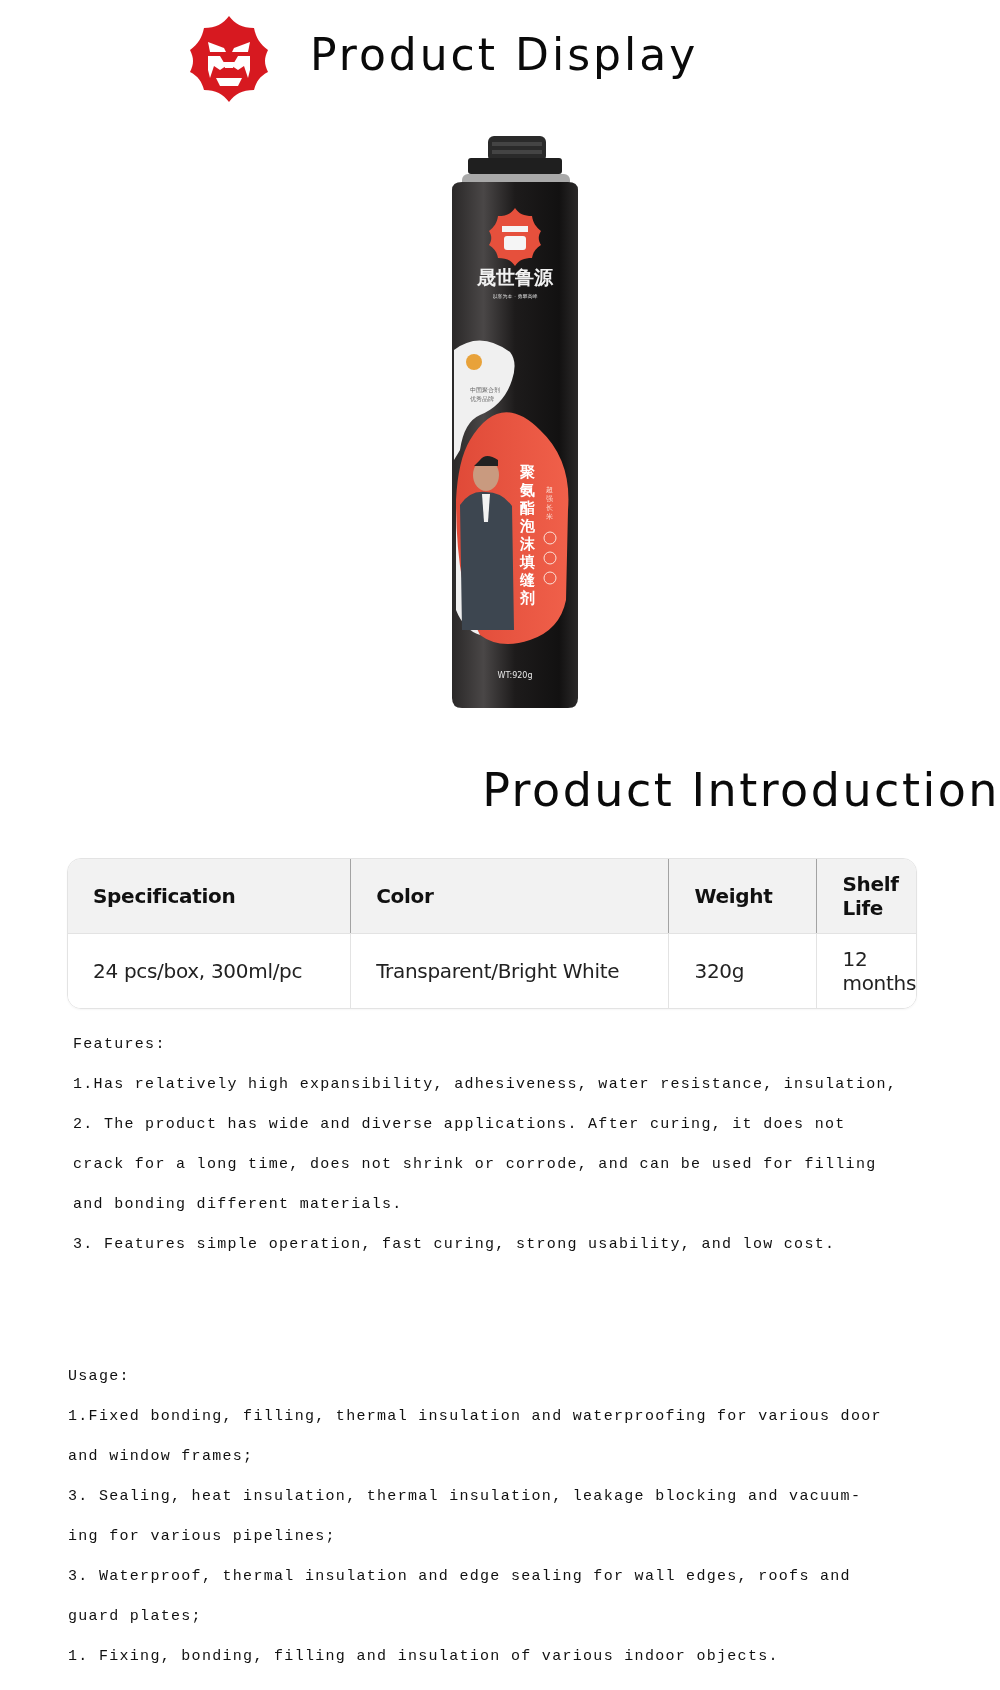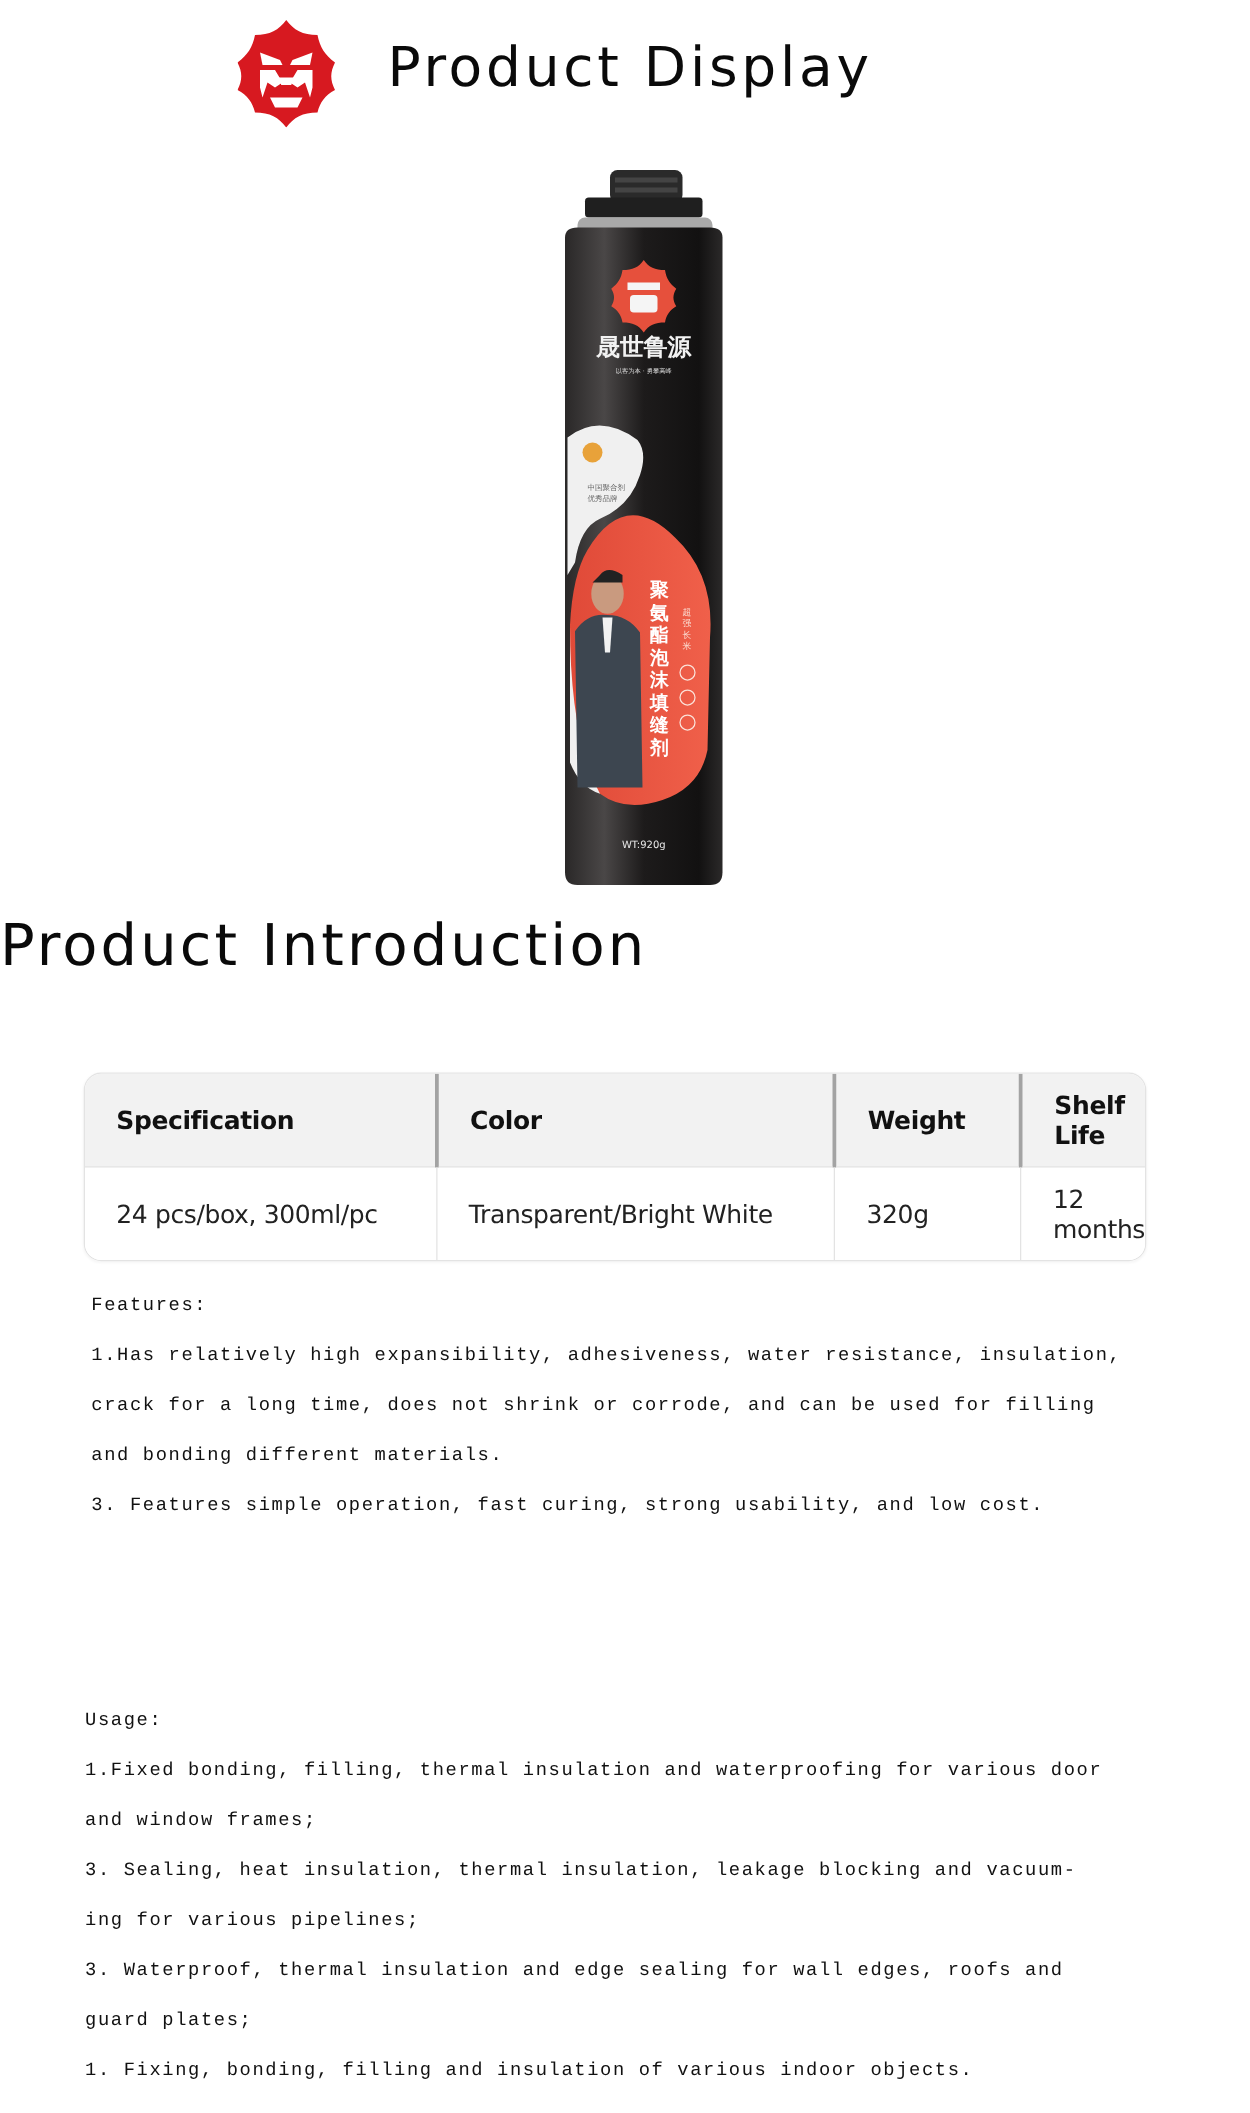--- a/index.html
+++ b/index.html
@@ -1,27 +1,27 @@
 <!DOCTYPE html>
 <html><head>
 <meta charset="utf-8">
 <style>
   html, body { margin:0; padding:0; background:#ffffff; }
   body { width:1000px; height:1690px; position:relative; overflow:hidden; font-family:"DejaVu Sans", sans-serif; color:#111; }
   .abs { position:absolute; }
   .title { font-family:"DejaVu Sans", sans-serif; font-weight:400; color:#0a0a0a; white-space:nowrap; }
   #title-display { left:310px; top:20px; font-size:44px; letter-spacing:3px; line-height:70px; }
   #logo { left:190px; top:16px; width:78px; height:86px; }
-  #title-intro { left:0; width:1000px; top:728px; text-align:left; font-size:46px; letter-spacing:2.5px; line-height:56px; }
+  #title-intro { left:0; width:1000px; top:762px; text-align:right; font-size:46px; letter-spacing:2.5px; line-height:56px; }
   
   #product { left:440px; top:130px; width:150px; height:585px; }
   
   #spec-table { left:67px; top:858px; width:848px; height:149px; border:1px solid #e3e3e3; border-radius:14px; overflow:hidden; box-shadow:0 1px 2px rgba(0,0,0,0.04); }
   #spec-table table { border-collapse:collapse; width:100%; height:100%; font-family:"DejaVu Sans", sans-serif; }
-  #spec-table th { background:#f2f2f2; font-weight:700; font-size:20px; text-align:left; padding:0 0 0 25px; height:74px; border-bottom:1px solid #e3e3e3; border-right:3px solid #a3a3a3; color:#111; letter-spacing:-0.3px; }
+  #spec-table th { background:#f2f2f2; font-weight:700; font-size:20px; text-align:left; padding:0 0 0 25px; height:74px; border-bottom:1px solid #e3e3e3; border-right:1px solid #a3a3a3; color:#111; letter-spacing:-0.3px; }
   #spec-table td { background:#fff; font-size:20px; text-align:left; padding:0 0 0 25px; height:74px; border-right:1px solid #e3e3e3; color:#222; letter-spacing:-0.3px; }
   #spec-table th:last-child, #spec-table td:last-child { border-right:none; }
   .c1 { width:265px; } .c2 { width:300px; } .c3 { width:125px; }
   
   .block { font-family:Liberation Mono, monospace; font-size:15px; letter-spacing:1.3px; line-height:40px; color:#111; white-space:nowrap; }
   #features { left:73px; top:1025px; }
   #usage { left:68px; top:1357px; }
   .line { display:block; height:40px; }
 </style>
 </head>
@@ -125,20 +125,21 @@
         <td>320g</td>
         <td>12 months</td>
       </tr>
     </tbody>
   </table>
 </div>
 
 <div id="features" class="abs block">
   <span class="line">Features:</span>
   <span class="line">1.Has relatively high expansibility, adhesiveness, water resistance, insulation,</span>
+  <span class="line">2. The product has wide and diverse applications. After curing, it does not</span>
   <span class="line">crack for a long time, does not shrink or corrode, and can be used for filling</span>
   <span class="line">and bonding different materials.</span>
   <span class="line">3. Features simple operation, fast curing, strong usability, and low cost.</span>
 </div>
 
 <div id="usage" class="abs block">
   <span class="line">Usage:</span>
   <span class="line">1.Fixed bonding, filling, thermal insulation and waterproofing for various door</span>
   <span class="line">and window frames;</span>
   <span class="line">3. Sealing, heat insulation, thermal insulation, leakage blocking and vacuum-</span>

